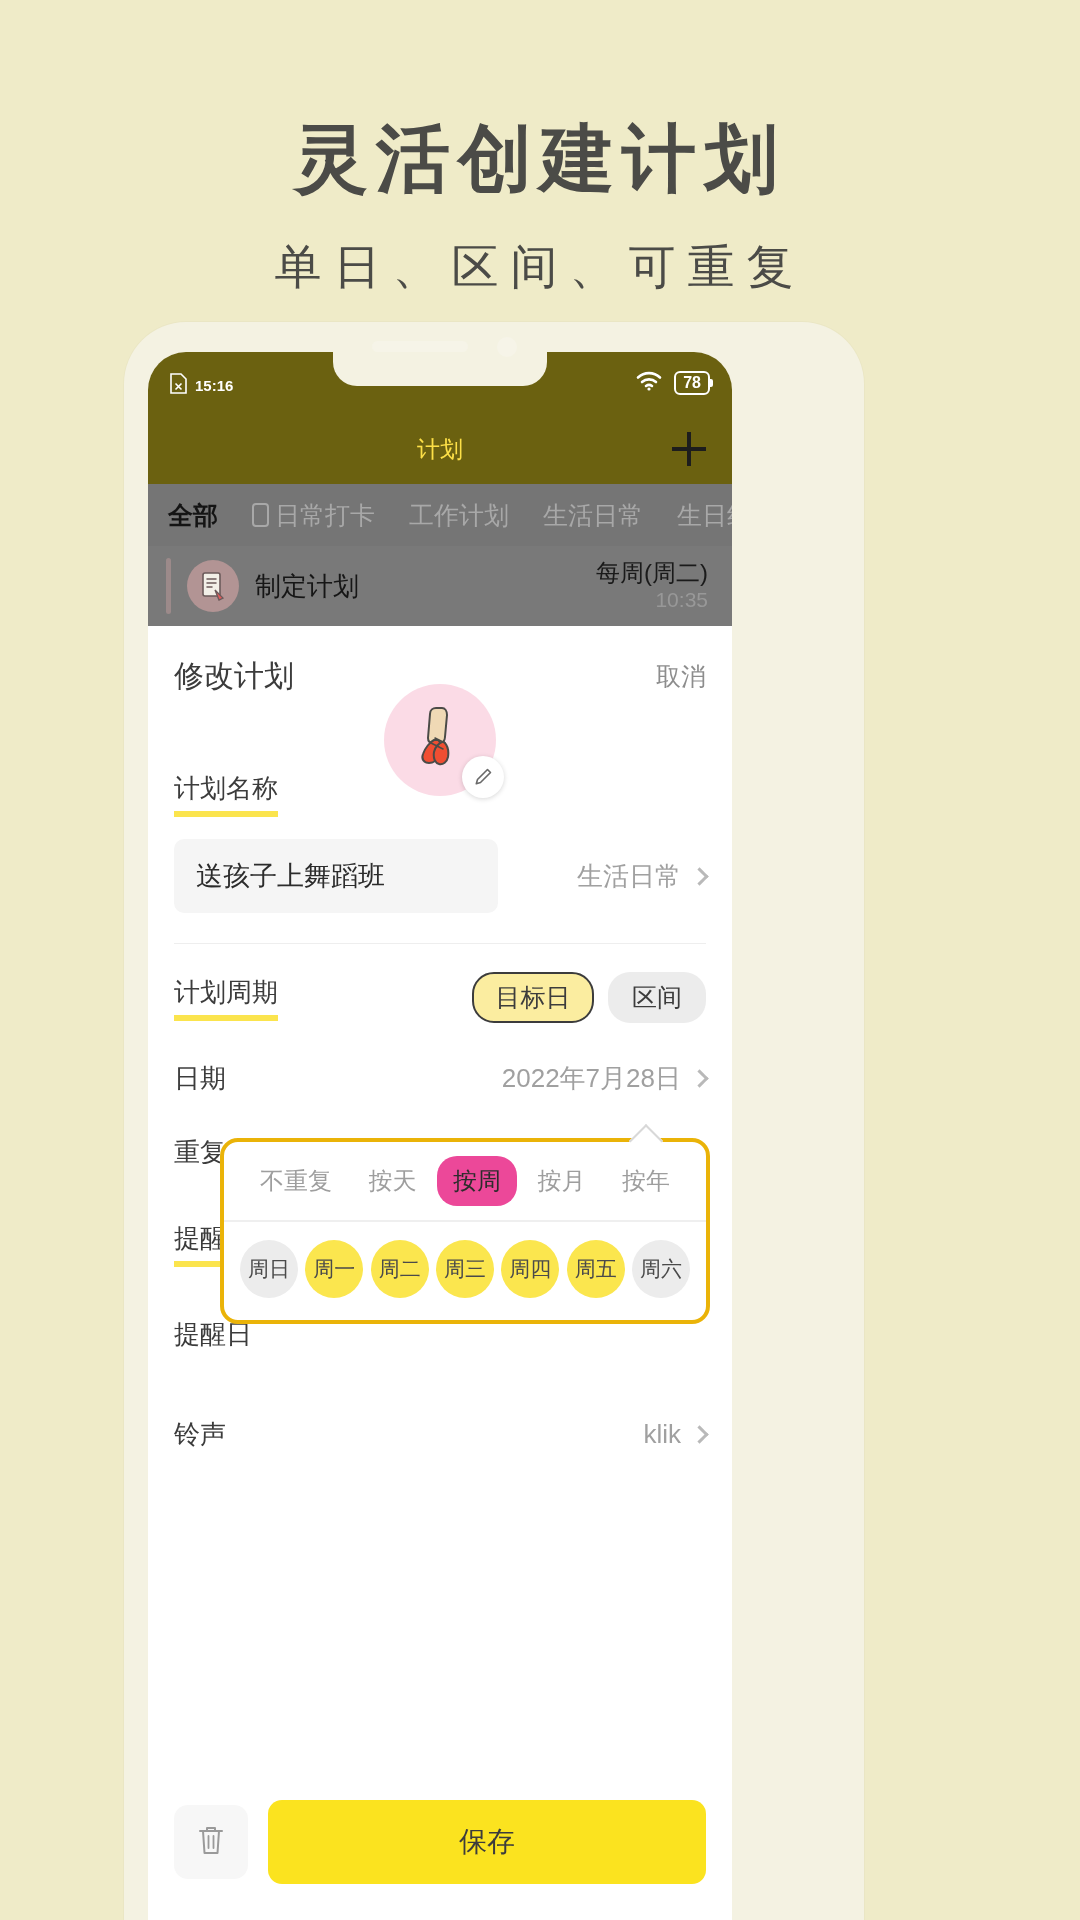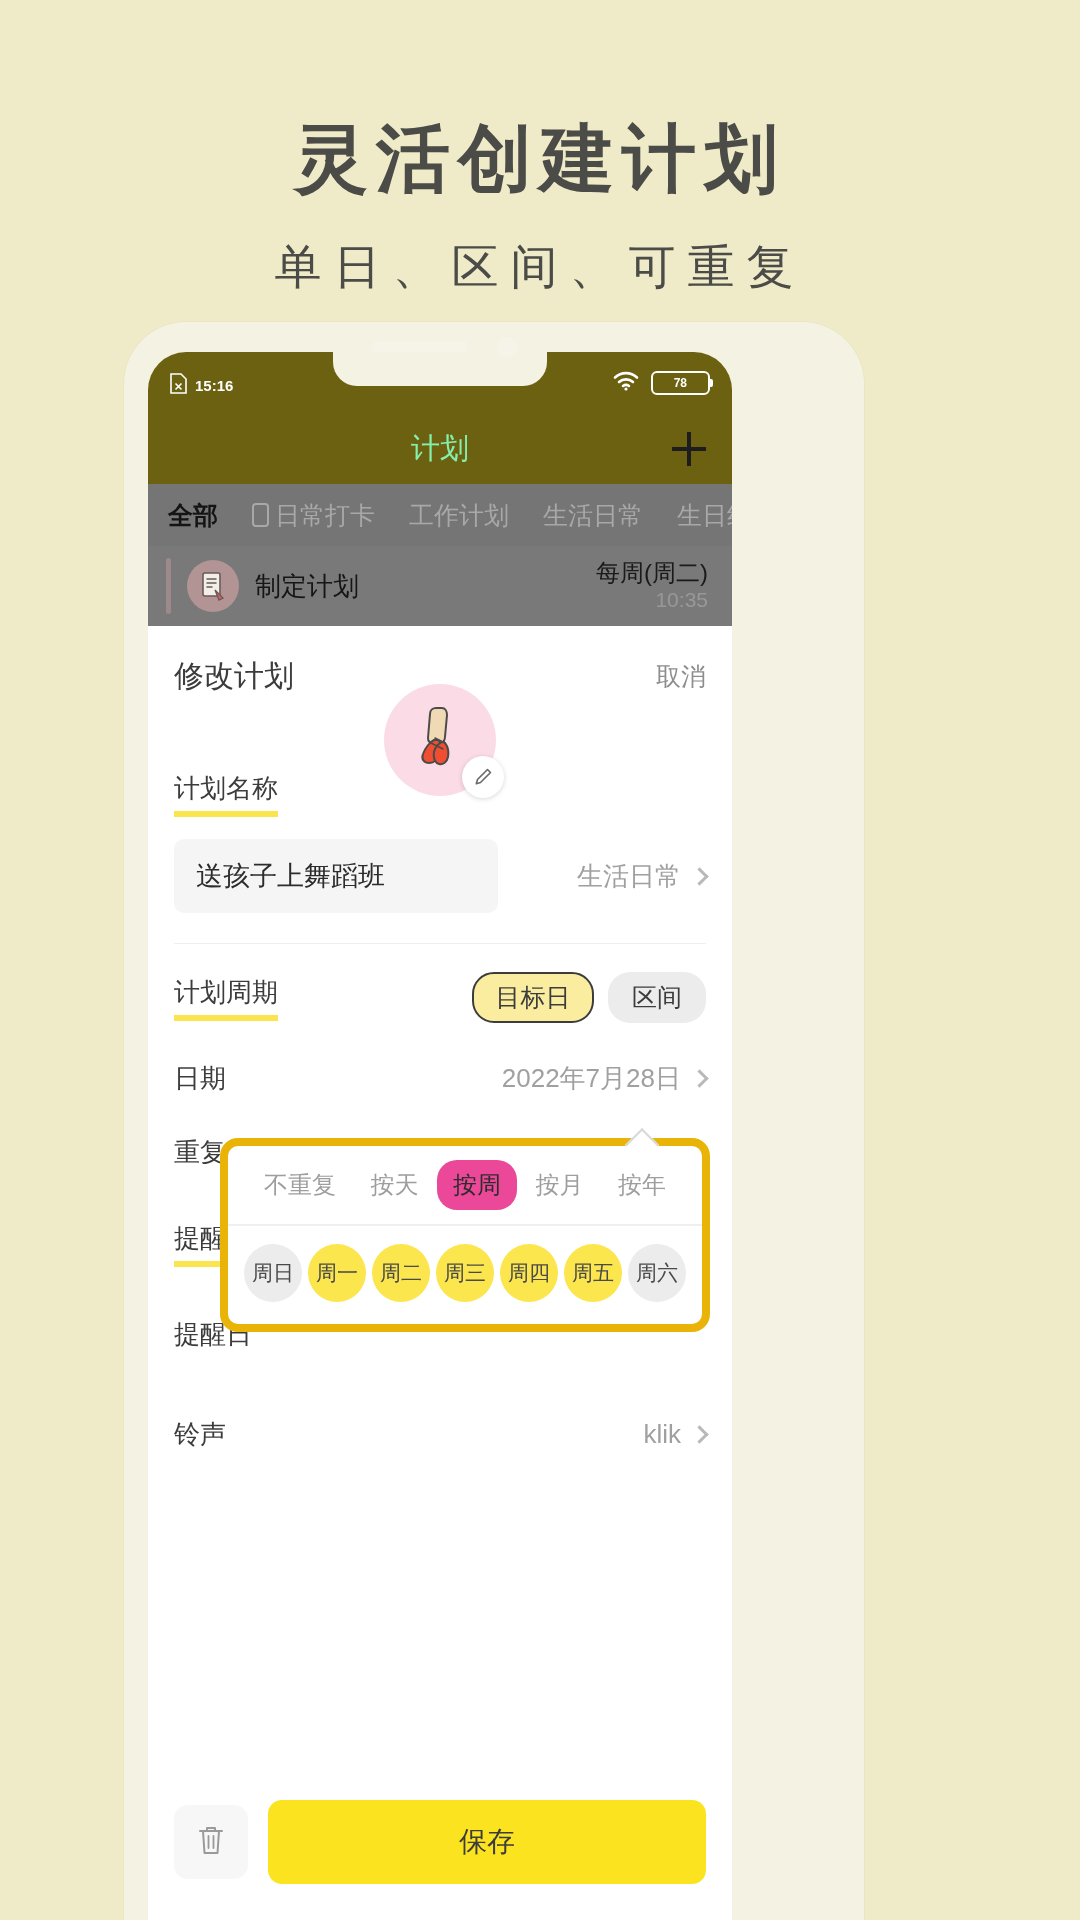--- a/index.html
+++ b/index.html
@@ -78,22 +78,22 @@
     align-items: center;
     padding: 0 22px;
     color: #ffffff;
   }
   .sb-left { display: flex; align-items: flex-end; gap: 8px; font-size: 15px; font-weight: bold; }
   .sb-right { margin-left: auto; display: flex; align-items: center; gap: 12px; }
   .sb-doc-icon { width: 17px; height: 21px; position: relative; }
   .battery {
     border: 2px solid #ffffff;
     border-radius: 6px;
-    padding: 1px 21px;
-    font-size: 12px;
+    padding: 1px 7px;
+    font-size: 16px;
     font-weight: bold;
     line-height: 18px;
     position: relative;
   }
   .battery::after {
     content: "";
     position: absolute;
     right: -5px; top: 6px;
     width: 3px; height: 8px;
     background: #ffffff;
@@ -110,21 +110,21 @@
   }
 
   .app-header {
     height: 70px;
     background: #6b6110;
     display: flex;
     align-items: center;
     justify-content: center;
     position: relative;
   }
-  .app-title { font-size: 29px; color: #86efac; font-weight: 500; }
+  .app-title { font-size: 23px; color: #fde047; font-weight: 500; }
   .plus-btn {
     position: absolute; right: 26px; top: 50%;
     transform: translateY(-50%);
     width: 34px; height: 34px;
   }
   .plus-btn::before, .plus-btn::after {
     content: ""; position: absolute; background: #1d1d1d;
   }
   .plus-btn::before { left: 0; top: 15px; width: 34px; height: 4px; }
   .plus-btn::after { left: 15px; top: 0; width: 4px; height: 34px; }
@@ -265,21 +265,21 @@
     transform: rotate(45deg);
     display: inline-block;
   }
 
   
   .popover {
     position: absolute;
     left: 72px; top: 512px;
     width: 490px;
     background: #ffffff;
-    border: 8px solid #eab308;
+    border: 4px solid #eab308;
     border-radius: 18px;
     z-index: 30;
   }
   .pop-arrow {
     position: absolute;
     right: 48px; top: -13px;
     width: 24px; height: 24px;
     background: #ffffff;
     border-left: 2px solid #d8d8d8;
     border-top: 2px solid #d8d8d8;

